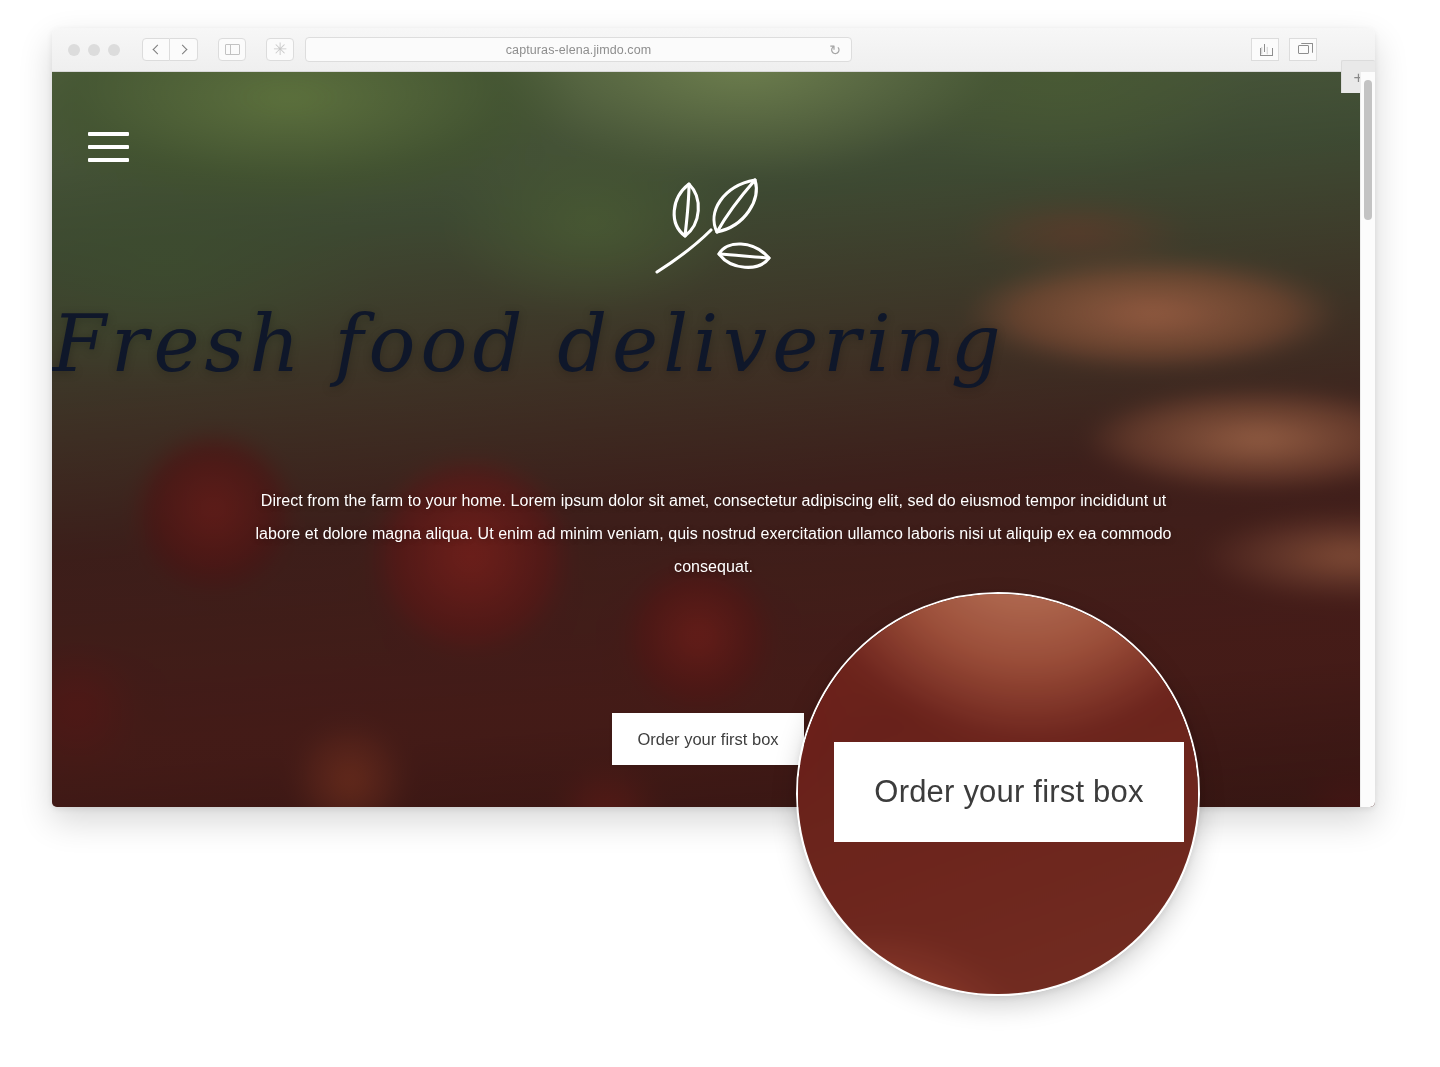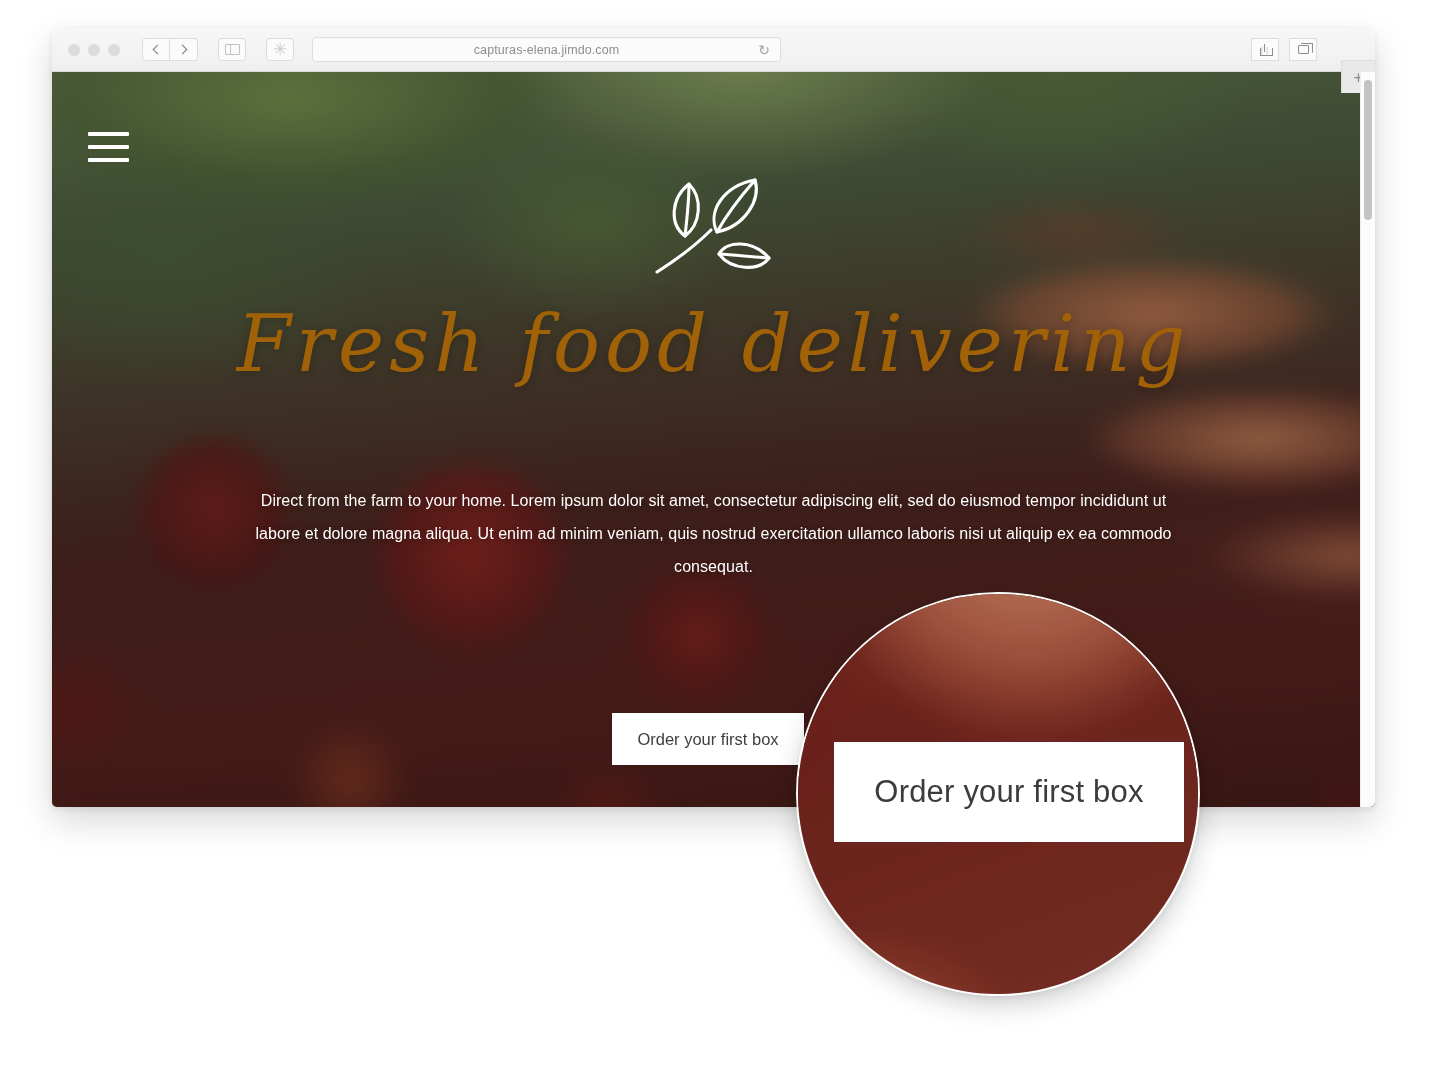--- a/index.html
+++ b/index.html
@@ -49,22 +49,22 @@
   .chev.l { transform: rotate(-135deg); margin-left: 3px; }
   .chev.r { transform: rotate(45deg); margin-right: 3px; }
 
   .sidebar-glyph { width: 15px; height: 11px; border: 1.4px solid #c2c2c2; border-radius: 1px; position: relative; }
   .sidebar-glyph::after { content:""; position:absolute; left:4px; top:-1.4px; bottom:-1.4px; width:1.4px; background:#c2c2c2; }
 
   .star-btn { margin-left: 193px; }
   .star-glyph { font-size: 17px; color: #c9c9c9; line-height: 1; }
 
   .url-bar {
-    margin-left: 18px;
-    width: 469px; height: 25px;
+    margin-left: 11px;
+    width: 547px; height: 25px;
     background: #fbfbfb;
     border: 1px solid #dddddd;
     border-radius: 4px;
     display: flex; align-items: center; justify-content: center;
     position: relative;
   }
   .url-text { font-size: 12.5px; color: #8e8e8e; letter-spacing: .1px; }
   .reload-glyph { position: absolute; right: 10px; font-size: 14px; color: #a5a5a5; line-height: 1; }
 
   .right-group { position: absolute; right: 58px; display: flex; gap: 10px; }
@@ -144,22 +144,22 @@
   .hamburger span { display:block; height: 4px; background: #fff; border-radius: 1px; }
 
   .logo-mark {
     position: absolute; left: 50%; top: 90px;
     transform: translateX(-50%);
     width: 130px; height: 120px; z-index: 3;
   }
 
   .headline {
     position: absolute; left: 0; right: 0; top: 232px;
-    text-align: center;
-    color: #a16207;
+    text-align: left;
+    color: #0f172a;
     font-family: "DejaVu Serif", serif;
     font-style: italic;
     font-size: 78px;
     line-height: 1.05;
     letter-spacing: 5px;
     text-shadow: 0 2px 10px rgba(0,0,0,.22);
     z-index: 3;
     white-space: nowrap;
   }
 

